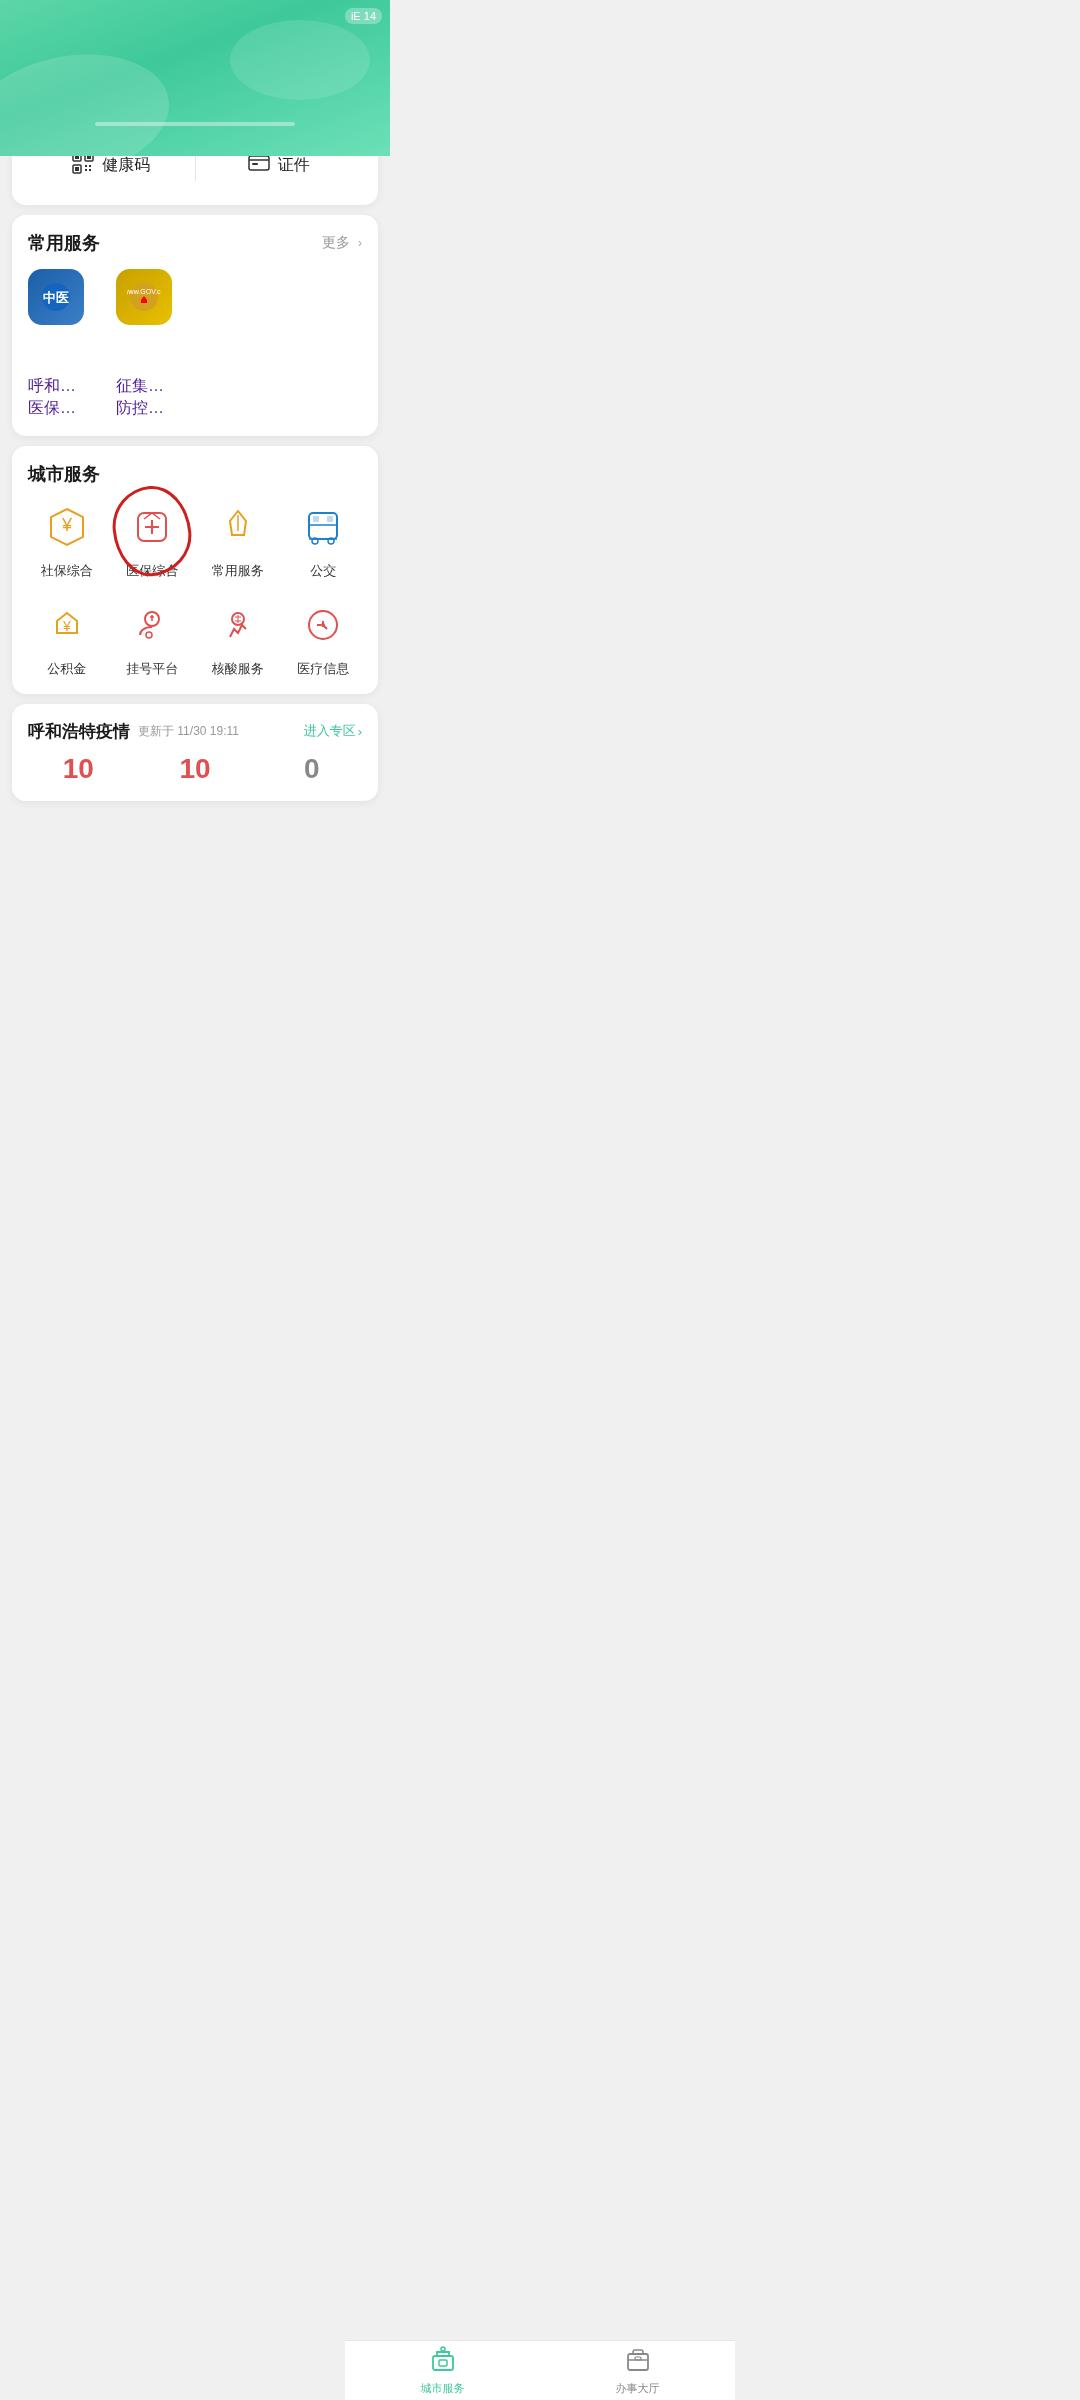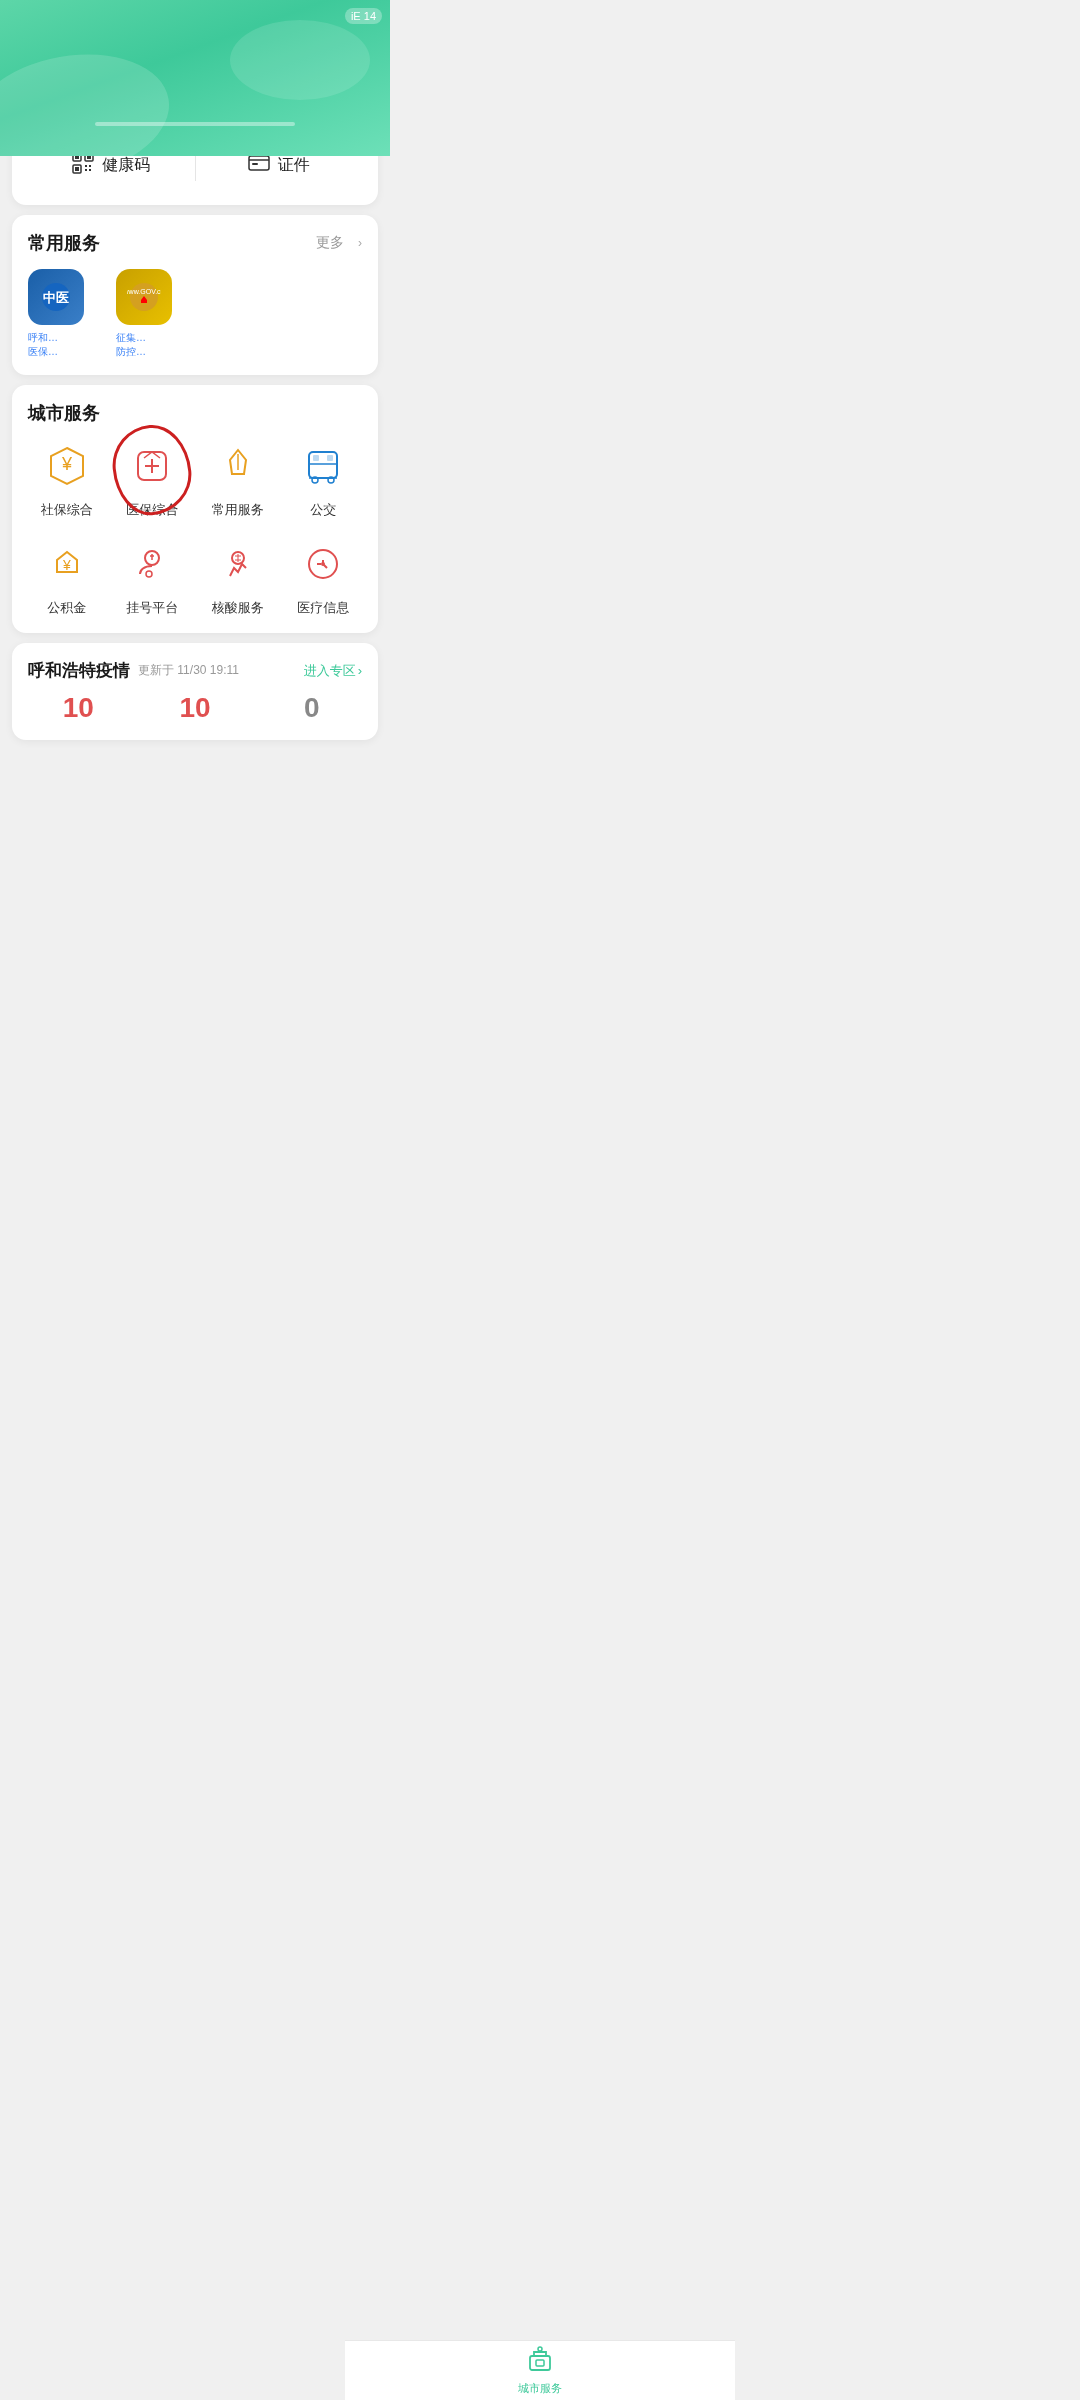--- a/index.html
+++ b/index.html
@@ -103,21 +103,21 @@
     .section-title {
       font-size: 18px;
       font-weight: 600;
       color: #1a1a1a;
     }
     .section-more {
       font-size: 14px;
       color: #999;
       display: flex;
       align-items: center;
-      gap: 14px;
+      gap: 8px;
       cursor: pointer;
     }
     .chevron {
       font-size: 12px;
       color: #aaa;
     }
 
     
     .services-grid {
       display: flex;
@@ -146,24 +146,25 @@
       background: linear-gradient(135deg, #c8a000, #e8c000);
       width: 56px; height: 56px;
       border-radius: 14px;
       display: flex;
       align-items: center;
       justify-content: center;
       color: white;
       font-size: 22px;
     }
     .service-label {
-      font-size: 10px;
-      color: #3b82f6;
+      font-size: 16px;
+      color: #4c1d95;
       text-align: center;
       line-height: 1.4;
+      margin-top: 44px;
     }
 
     
     .hot-grid {
       display: grid;
       grid-template-columns: repeat(4, 1fr);
       gap: 18px 8px;
     }
     .hot-item {
       display: flex;
@@ -506,13 +507,24 @@
       <svg width="26" height="26" viewBox="0 0 26 26" fill="none">
         <rect x="3" y="10" width="20" height="14" rx="2" stroke="#3ec99a" stroke-width="1.8" fill="none"></rect>
         <path d="M7 10 L7 6 L19 6 L19 10" stroke="#3ec99a" stroke-width="1.8" fill="none"></path>
         <rect x="9" y="14" width="8" height="6" rx="1" stroke="#3ec99a" stroke-width="1.5" fill="none"></rect>
         <circle cx="13" cy="3" r="2" stroke="#3ec99a" stroke-width="1.5" fill="none"></circle>
         <line x1="13" y1="5" x2="13" y2="6" stroke="#3ec99a" stroke-width="1.5"></line>
       </svg>
     </span>
     <span class="nav-label nav-label-active">城市服务</span>
   </div>
+  <div class="nav-item">
+    <span class="nav-icon nav-icon-inactive">
+      <svg width="26" height="26" viewBox="0 0 26 26" fill="none">
+        <rect x="3" y="8" width="20" height="16" rx="2" stroke="#888" stroke-width="1.8" fill="none"></rect>
+        <path d="M8 8 L8 6 Q8 4 10 4 L16 4 Q18 4 18 6 L18 8" stroke="#888" stroke-width="1.5" fill="none"></path>
+        <line x1="3" y1="14" x2="23" y2="14" stroke="#888" stroke-width="1.5"></line>
+        <rect x="10" y="11" width="6" height="3" rx="1" stroke="#888" stroke-width="1.2" fill="none"></rect>
+      </svg>
+    </span>
+    <span class="nav-label nav-label-inactive">办事大厅</span>
+  </div>
 </div>
 
 </body></html>

